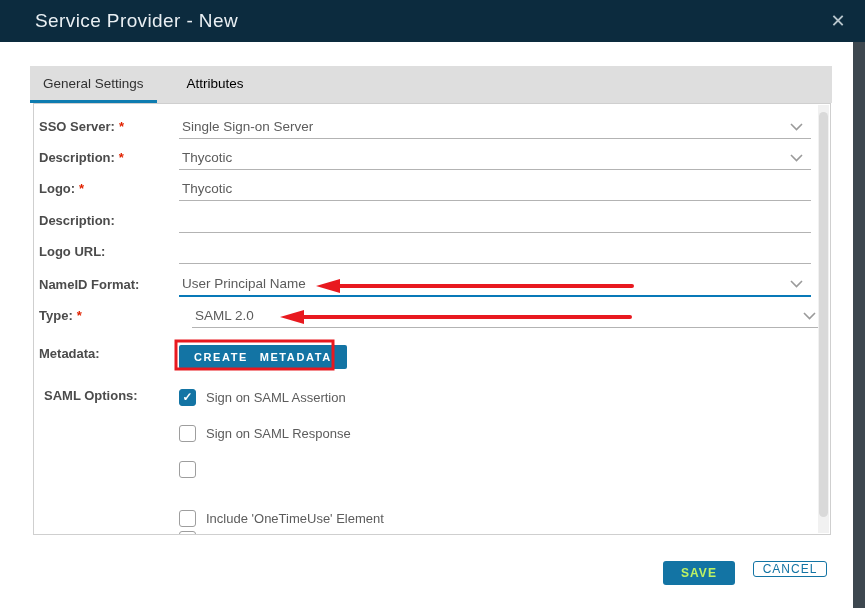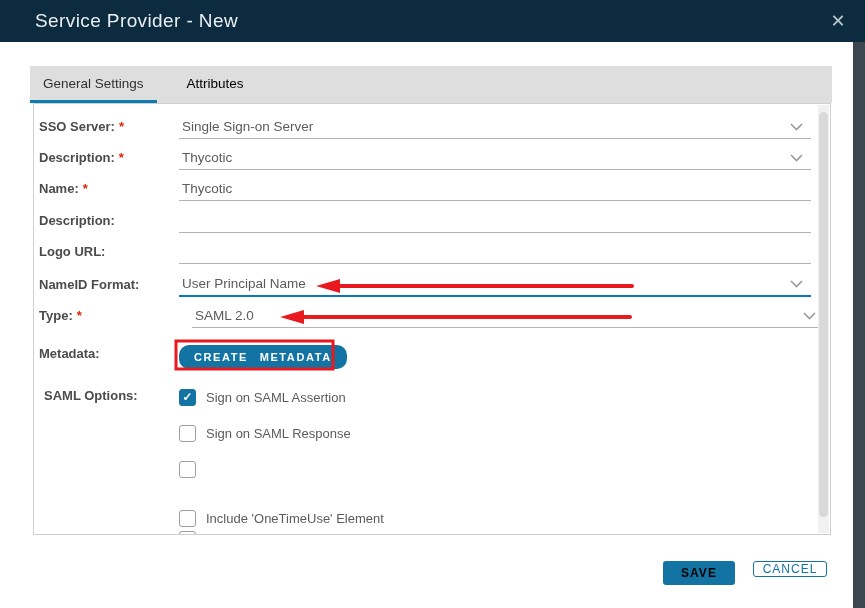--- a/index.html
+++ b/index.html
@@ -61,21 +61,21 @@
     display:flex; align-items:flex-end; padding:0 2px 4px 3px;
     font-size:13.5px; color:#5c5c5c;
   }
   .fld.focused { border-bottom:2px solid #0879b8; }
   .chev { position:absolute; right:8px; bottom:7px; }
 
   
   .meta-row { position:absolute; left:5px; top:238px; display:flex; height:30px; }
   .create-btn {
     margin-left:0; align-self:flex-start; margin-top:3px;
-    background:#1374a4; color:#fff; border:none; border-radius:10px;
+    background:#1374a4; color:#fff; border:none; border-radius:2px;
     font-family:"Liberation Sans", sans-serif;
     font-size:11px; font-weight:bold; letter-spacing:1.6px; word-spacing:7px;
     padding:6px 15px 6px 15px; cursor:pointer;
   }
 
   
   .saml-lbl {
     position:absolute; left:10px; top:284px; font-size:13px; font-weight:bold; color:#4b4b4b;
   }
   .chk-row {
@@ -95,21 +95,21 @@
     position:absolute; top:1px; right:1px; bottom:1px; width:11px; background:#f1f1f1;
   }
   .sthumb {
     position:absolute; top:7px; left:1px; width:9px; height:405px;
     background:#d9d9d9; border-radius:5px;
   }
 
   
   .save-btn {
     position:absolute; left:663px; top:561px; width:72px; height:24px;
-    background:#1374a4; color:#000000; border:none; border-radius:3px;
+    background:#1374a4; color:#bef264; border:none; border-radius:3px;
     font-family:"Liberation Sans", sans-serif;
     font-size:12px; font-weight:bold; letter-spacing:1px; cursor:pointer;
   }
   .cancel-btn {
     position:absolute; left:753px; top:561px; width:74px; height:16px;
     background:#fff; color:#1374a4; border:1px solid #1374a4; border-radius:3px;
     font-family:"Liberation Sans", sans-serif;
     font-size:12px; letter-spacing:1px; cursor:pointer;
   }
 
@@ -159,21 +159,21 @@
       <div class="fld">
         <span>Thycotic</span>
         <svg class="chev" width="13" height="8" viewBox="0 0 13 8">
             <polyline points="1,1 6.5,6.5 12,1" fill="none" stroke="#9a9a9a" stroke-width="1.6"></polyline>
           </svg>
       </div>
     </div>
 
     <div class="row" style="top:69px;">
       <div class="lbl">
-          <span>Name:</span>
+          <span>Logo:</span>
           <span class="req">*</span>
         </div>
       <div class="fld">
         <span>Thycotic</span>
       </div>
     </div>
 
     <div class="row" style="top:101px;">
       <div class="lbl">
           <span>Description:</span>

